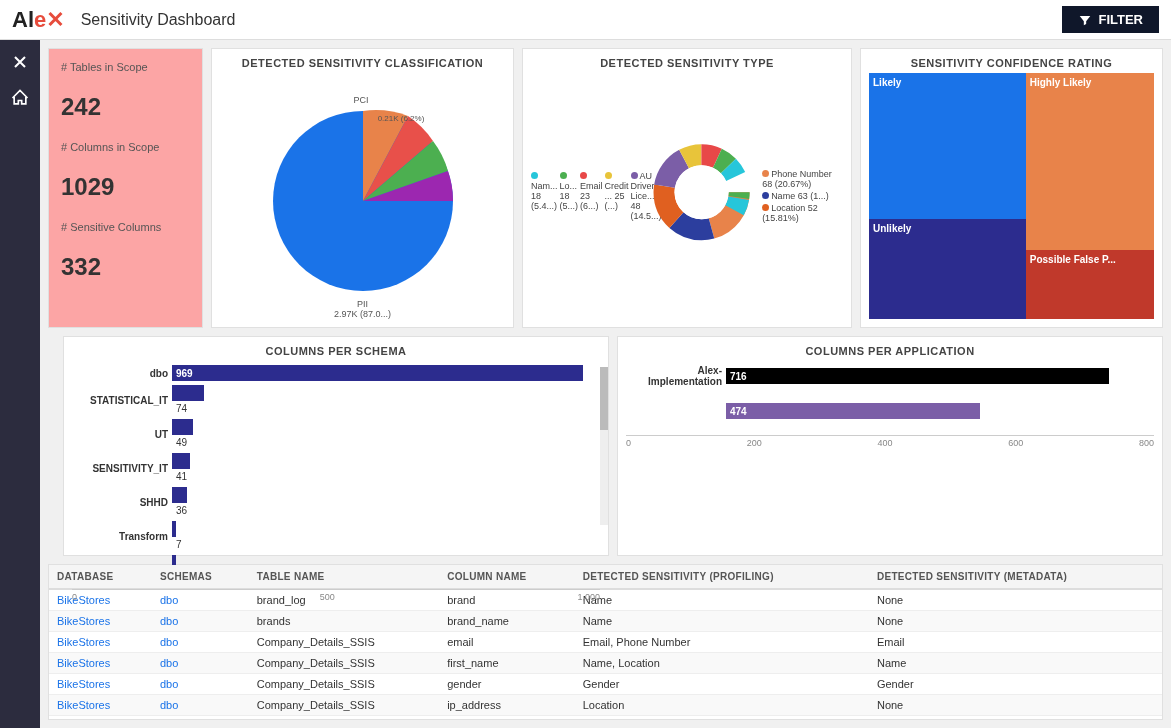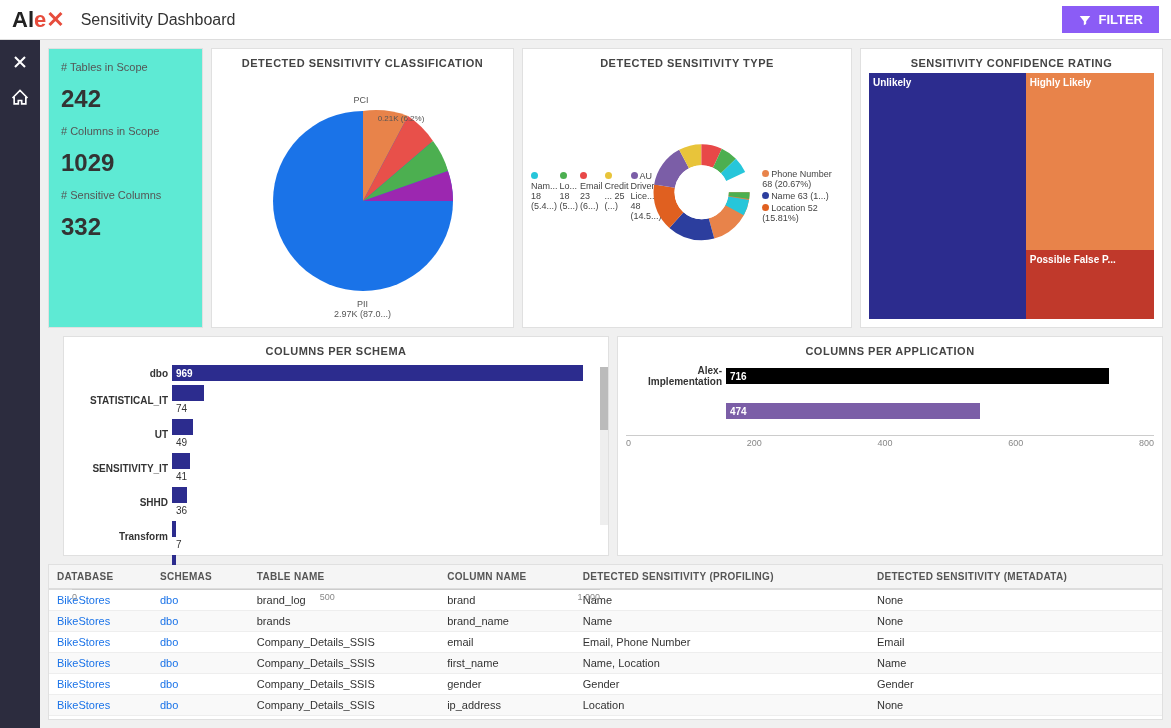--- a/index.html
+++ b/index.html
@@ -4,35 +4,35 @@
   <style>
     * { box-sizing: border-box; margin: 0; padding: 0; }
     body { font-family: Arial, sans-serif; background: #f0f0f0; font-size: 12px; overflow: hidden; width: 1171px; height: 728px; }
 
     
     .header { background: #fff; height: 40px; display: flex; align-items: center; padding: 0 12px; border-bottom: 1px solid #ddd; }
     .logo { font-size: 22px; font-weight: bold; color: #222; margin-right: 16px; }
     .logo span { color: #e74c3c; }
     .logo-x { color: #e74c3c; font-weight: 900; }
     .page-title { font-size: 16px; font-weight: normal; color: #333; flex: 1; }
-    .filter-btn { background: #8b5cf6; color: #fff; border: none; padding: 6px 16px; font-size: 13px; font-weight: bold; cursor: pointer; display: flex; align-items: center; gap: 6px; }
+    .filter-btn { background: #0f172a; color: #fff; border: none; padding: 6px 16px; font-size: 13px; font-weight: bold; cursor: pointer; display: flex; align-items: center; gap: 6px; }
 
     
     .sidebar { position: absolute; left: 0; top: 40px; width: 40px; height: 688px; background: #2c2c3e; display: flex; flex-direction: column; align-items: center; padding-top: 8px; gap: 8px; }
     .sidebar-icon { width: 28px; height: 28px; display: flex; align-items: center; justify-content: center; cursor: pointer; }
     .sidebar-icon svg { width: 20px; height: 20px; fill: #fff; }
 
     
     .main { position: absolute; left: 40px; top: 40px; width: 1131px; height: 688px; overflow-y: auto; padding: 8px; display: flex; flex-direction: column; gap: 8px; }
 
     
     .top-row { display: flex; gap: 8px; height: 280px; }
 
     
-    .stats-panel { background: #5eead4; width: 155px; min-width: 155px; padding: 12px; display: flex; flex-direction: column; gap: 12px; border: 1px solid #e0e0e0; }
+    .stats-panel { background: #fca5a5; width: 155px; min-width: 155px; padding: 12px; display: flex; flex-direction: column; gap: 20px; border: 1px solid #e0e0e0; }
     .stat-label { font-size: 11px; color: #555; }
     .stat-value { font-size: 24px; font-weight: bold; color: #333; }
 
     
     .chart-panel { background: #fff; border: 1px solid #e0e0e0; flex: 1; padding: 8px; display: flex; flex-direction: column; }
     .chart-title { text-align: center; font-size: 11px; font-weight: bold; color: #444; margin-bottom: 4px; letter-spacing: 0.5px; }
 
     
     .mid-row { display: flex; gap: 8px; height: 220px; }
 
@@ -165,20 +165,21 @@
         </div>
       </div>
     </div>
 
     <div class="chart-panel">
       <div class="chart-title">SENSITIVITY CONFIDENCE RATING</div>
       <div class="treemap-container">
         <div class="treemap">
 
           <div class="tm-left">
+            <div class="tm-cell" style="background:#1a73e8;flex:3;">Likely</div>
             <div class="tm-cell" style="background:#2c2c8e;flex:2;">Unlikely</div>
           </div>
 
           <div class="tm-right">
             <div class="tm-cell" style="background:#e8834a;flex:3;">Highly Likely</div>
             <div class="tm-cell" style="background:#e8834a;flex:1;"></div>
             <div class="tm-cell" style="background:#c0392b;flex:1.5;">Possible False P...</div>
           </div>
         </div>
       </div>

